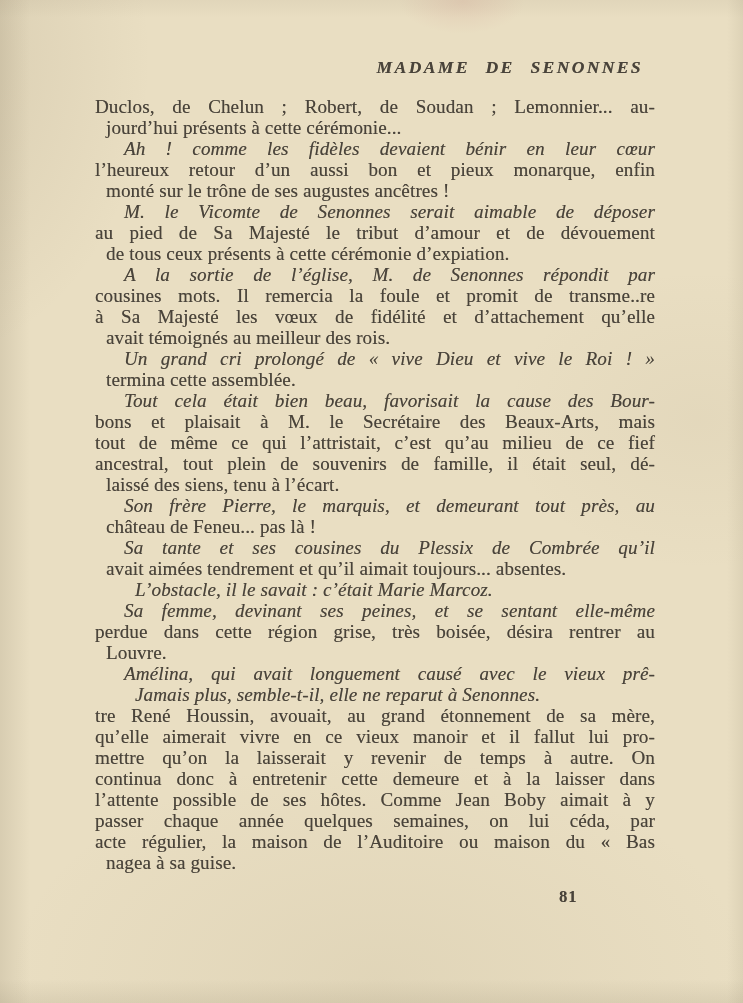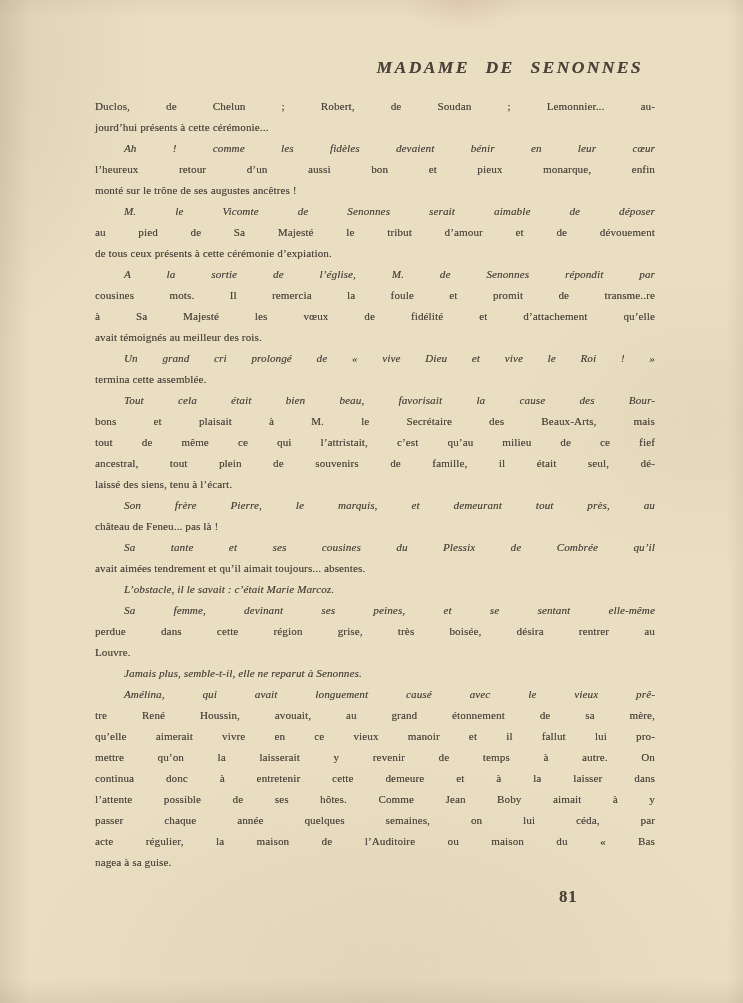--- a/index.html
+++ b/index.html
@@ -43,33 +43,33 @@
     letter-spacing: 2.4px;
     word-spacing: 9px;
     color: var(--ink, #49433a);
     text-shadow: 0.2px 0.2px 0.6px rgba(62,56,46,0.55);
   }
   .page-text {
     position: absolute;
     left: 95px;
     top: 96px;
     width: 560px;
-    font-size: 11px;
+    font-size: 19px;
     color: var(--ink, #49433a);
     text-shadow: 0.2px 0.2px 0.6px rgba(62,56,46,0.5);
     letter-spacing: 0.15px;
   }
   .line {
     height: 21px;
     line-height: 21px;
     text-align: justify;
     text-align-last: justify;
     white-space: normal;
   }
-  .line.last { text-align-last: left; }
+  .line.last { text-align-last: left; margin-left: 11px; }
   .line.indent { text-indent: 29px; font-style: italic; }
   .page-number {
     position: absolute;
     left: 559px;
     top: 887px;
     font-size: 16.5px;
     font-weight: bold;
     letter-spacing: 1px;
     color: var(--ink, #49433a);
     text-shadow: 0.2px 0.2px 0.6px rgba(62,56,46,0.5);
@@ -102,22 +102,22 @@
       <div class="line">ancestral, tout plein de souvenirs de famille, il était seul, dé-</div>
       <div class="line last">laissé des siens, tenu à l’écart.</div>
       <div class="line indent">Son frère Pierre, le marquis, et demeurant tout près, au</div>
       <div class="line last">château de Feneu... pas là !</div>
       <div class="line indent">Sa tante et ses cousines du Plessix de Combrée qu’il</div>
       <div class="line last">avait aimées tendrement et qu’il aimait toujours... absentes.</div>
       <div class="line indent last">L’obstacle, il le savait : c’était Marie Marcoz.</div>
       <div class="line indent">Sa femme, devinant ses peines, et se sentant elle-même</div>
       <div class="line">perdue dans cette région grise, très boisée, désira rentrer au</div>
       <div class="line last">Louvre.</div>
+      <div class="line indent">Amélina, qui avait longuement causé avec le vieux prê-</div>
       <div class="line indent last">Jamais plus, semble-t-il, elle ne reparut à Senonnes.</div>
-      <div class="line indent">Amélina, qui avait longuement causé avec le vieux prê-</div>
       <div class="line">tre René Houssin, avouait, au grand étonnement de sa mère,</div>
       <div class="line">qu’elle aimerait vivre en ce vieux manoir et il fallut lui pro-</div>
       <div class="line">mettre qu’on la laisserait y revenir de temps à autre. On</div>
       <div class="line">continua donc à entretenir cette demeure et à la laisser dans</div>
       <div class="line">l’attente possible de ses hôtes. Comme Jean Boby aimait à y</div>
       <div class="line">passer chaque année quelques semaines, on lui céda, par</div>
       <div class="line">acte régulier, la maison de l’Auditoire ou maison du « Bas</div>
       <div class="line last">nagea à sa guise.</div>
     </div>
 

